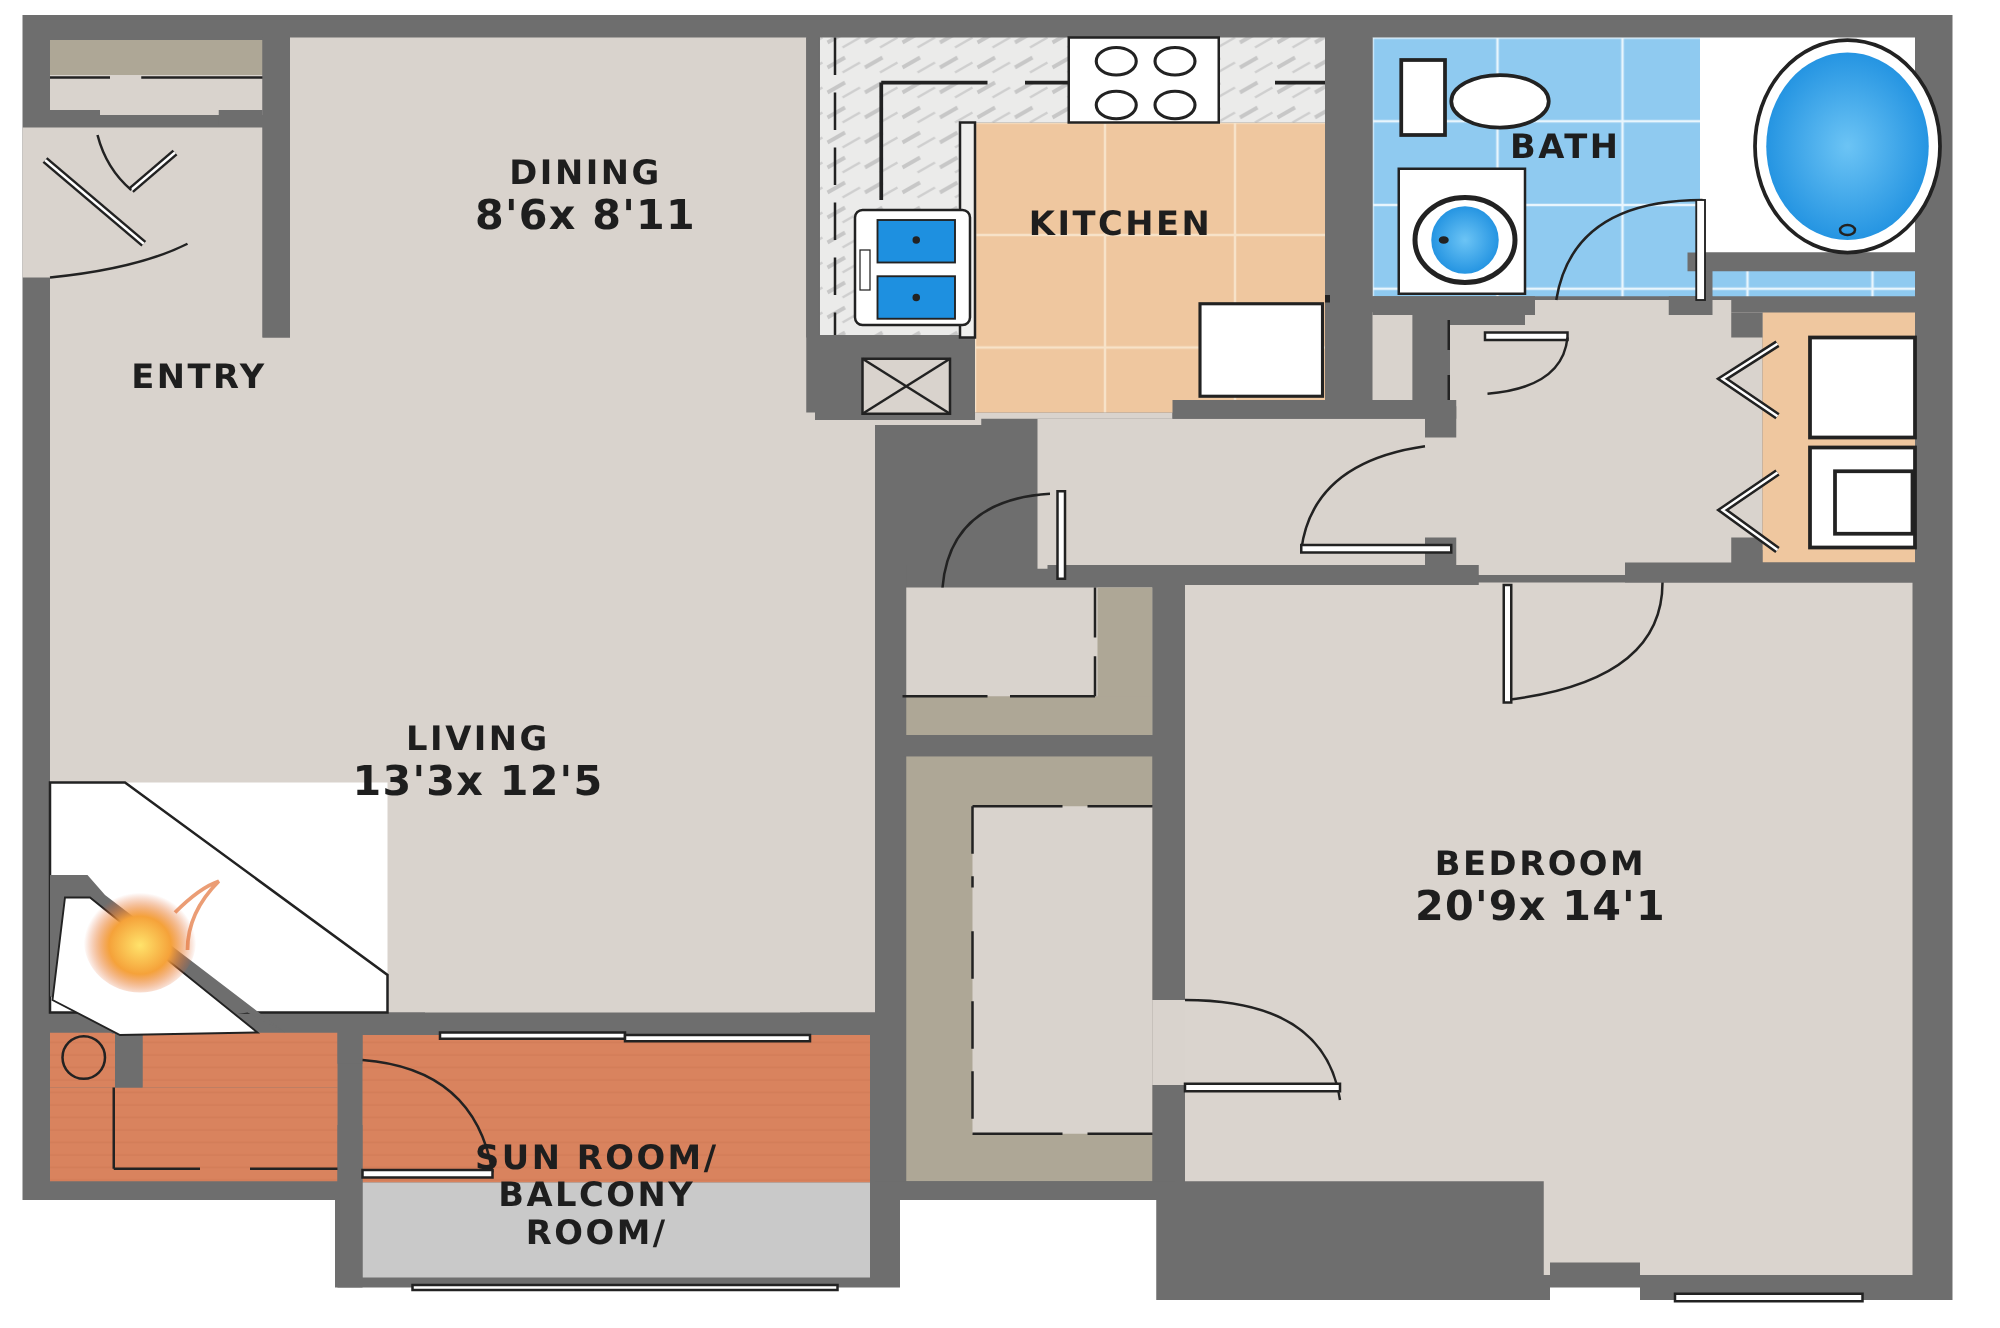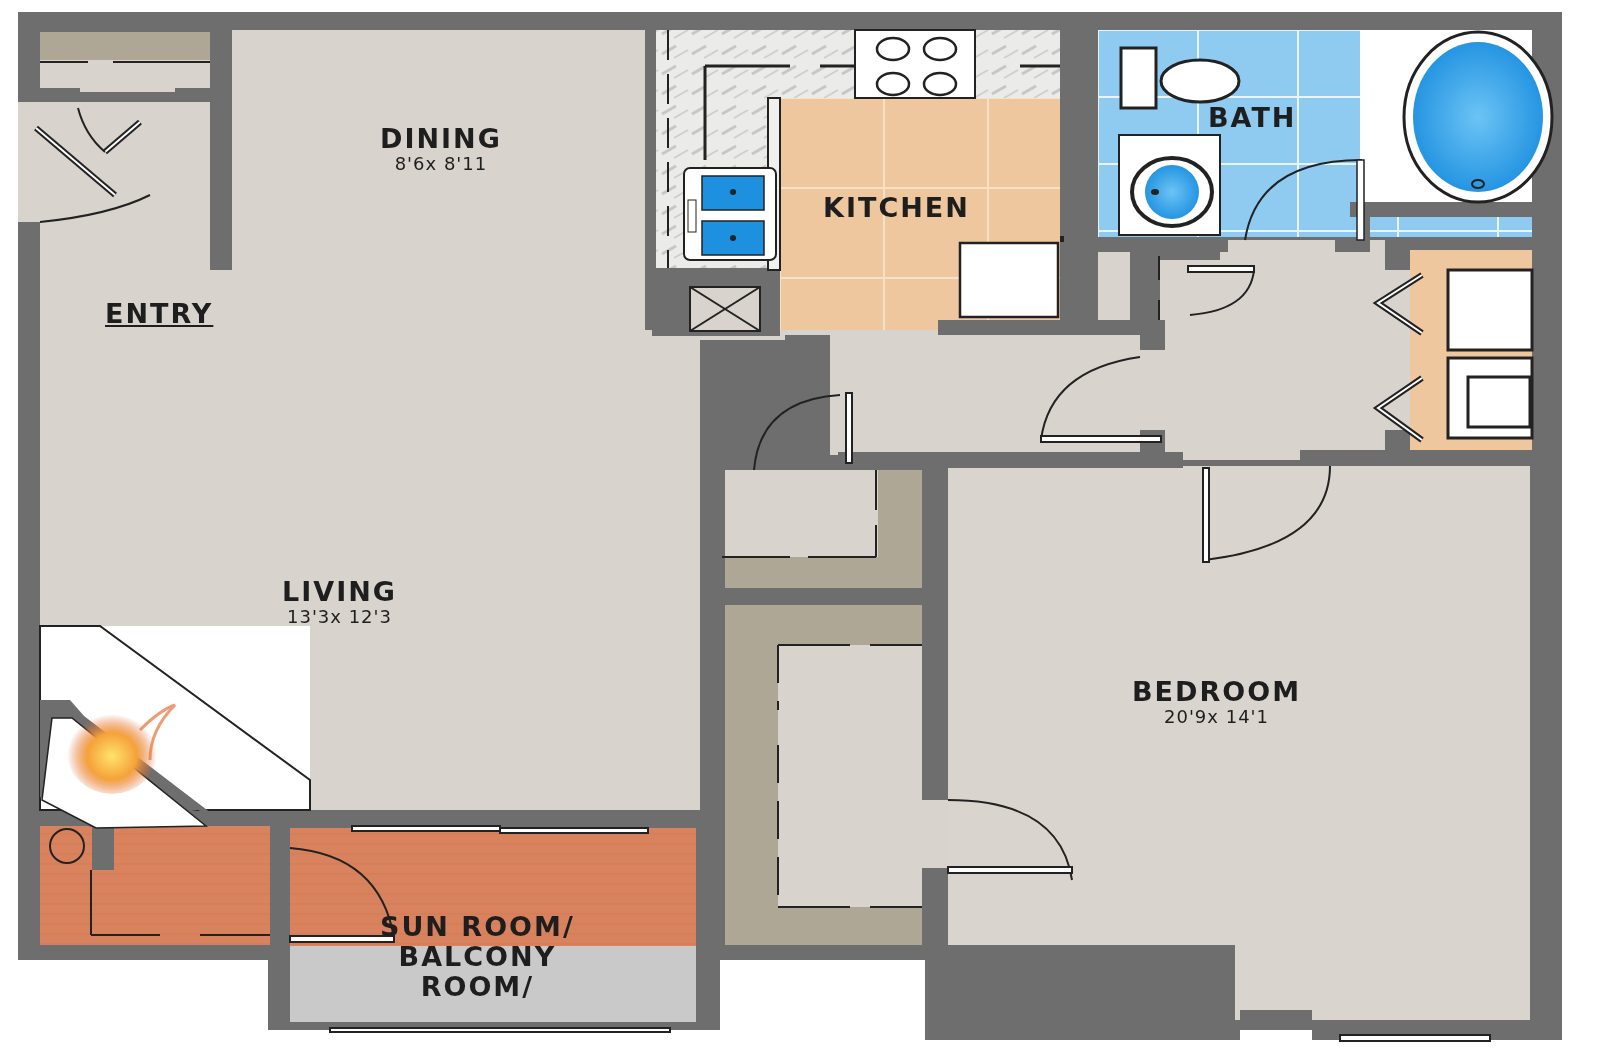--- a/index.html
+++ b/index.html
@@ -1,20 +1,20 @@
 <!DOCTYPE html>
 <html><head>
 <meta charset="utf-8">
 <style>
   html, body { margin:0; padding:0; background:#ffffff; }
   body { width:1600px; height:1062px; overflow:hidden; position:relative; font-family:"DejaVu Sans", sans-serif; }
   #plan { position:absolute; left:0; top:0; width:1600px; height:1062px; }
   .lbl { position:absolute; color:#1e1e1e; font-family:"DejaVu Sans", sans-serif; font-weight:bold; letter-spacing:2px; text-align:center; white-space:nowrap; line-height:1.1; }
   .lbl .name { font-size:27px; display:block; }
-  .lbl .dim { font-size:18px; display:block; font-weight:normal; letter-spacing:1px; }
+  .lbl .dim { font-size:33px; display:block; font-weight:bold; letter-spacing:1px; }
 </style>
 </head>
 <body>
 
 <svg id="plan" viewBox="0 0 1600 1062" xmlns="http://www.w3.org/2000/svg">
   <defs>
     <radialGradient id="blueGrad" cx="50%" cy="50%" r="55%">
       <stop offset="0%" stop-color="#6cc4f5"></stop>
       <stop offset="100%" stop-color="#1e90e0"></stop>
     </radialGradient>
@@ -241,40 +241,40 @@
   <g>
     <polygon points="40,626 100,626 310,780 310,810 40,810" fill="#fff" stroke="#222" stroke-width="2"></polygon>
     <polygon points="40,700 70,700 84,716 228,826 198,810 90,827 40,797" fill="#6e6e6e"></polygon>
     <polygon points="52,718 72,718 206,826 96,828 42,800" fill="#fff" stroke="#222" stroke-width="1.5"></polygon>
     <ellipse cx="110" cy="840" rx="0" ry="0"></ellipse>
     <ellipse cx="112" cy="752" rx="45" ry="42" fill="url(#fireGrad)"></ellipse>
     <path d="M140 730 Q160 710 175 705 Q150 730 150 760" stroke="#e2733a" stroke-width="3" fill="none" opacity="0.7"></path>
   </g>
 </svg>
 
-<div class="lbl" style="left:105px; top:299px;text-decoration:underline;">
+<div class="lbl" style="left:105px; top:287px;">
   <span class="name">ENTRY</span>
 </div>
 
 <div class="lbl" style="left:380px; top:124px;">
   <span class="name">DINING</span>
   <span class="dim">8'6x  8'11</span>
 </div>
 
-<div class="lbl" style="left:823px; top:165px;margin-top:28px;">
+<div class="lbl" style="left:823px; top:165px;">
   <span class="name">KITCHEN</span>
 </div>
 
 <div class="lbl" style="left:1208px; top:103px;">
   <span class="name">BATH</span>
 </div>
 
 <div class="lbl" style="left:282px; top:577px;">
   <span class="name">LIVING</span>
-  <span class="dim">13'3x  12'3</span>
+  <span class="dim">13'3x  12'5</span>
 </div>
 
 <div class="lbl" style="left:1132px; top:677px;">
   <span class="name">BEDROOM</span>
   <span class="dim">20'9x  14'1</span>
 </div>
 
 <div class="lbl" style="left:380px; top:912px; line-height:30px;">
   <span class="name">SUN ROOM/</span>
   <span class="name">BALCONY</span>

